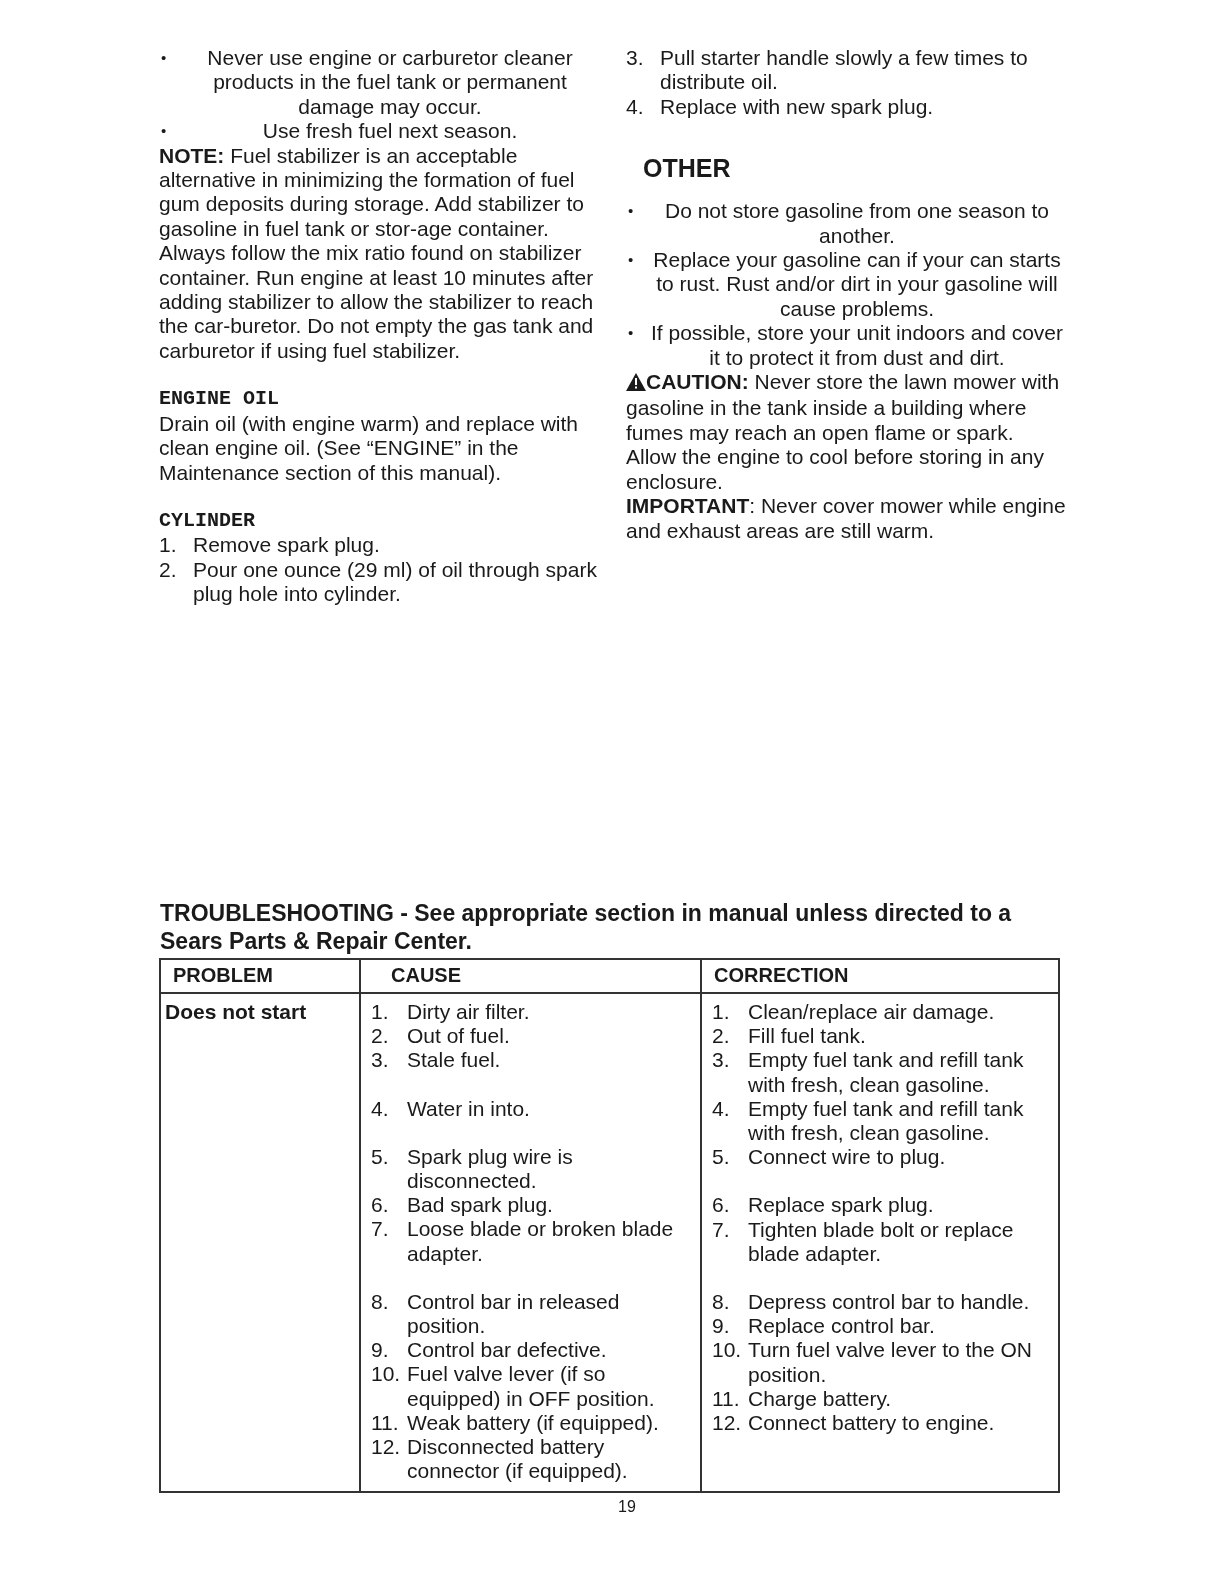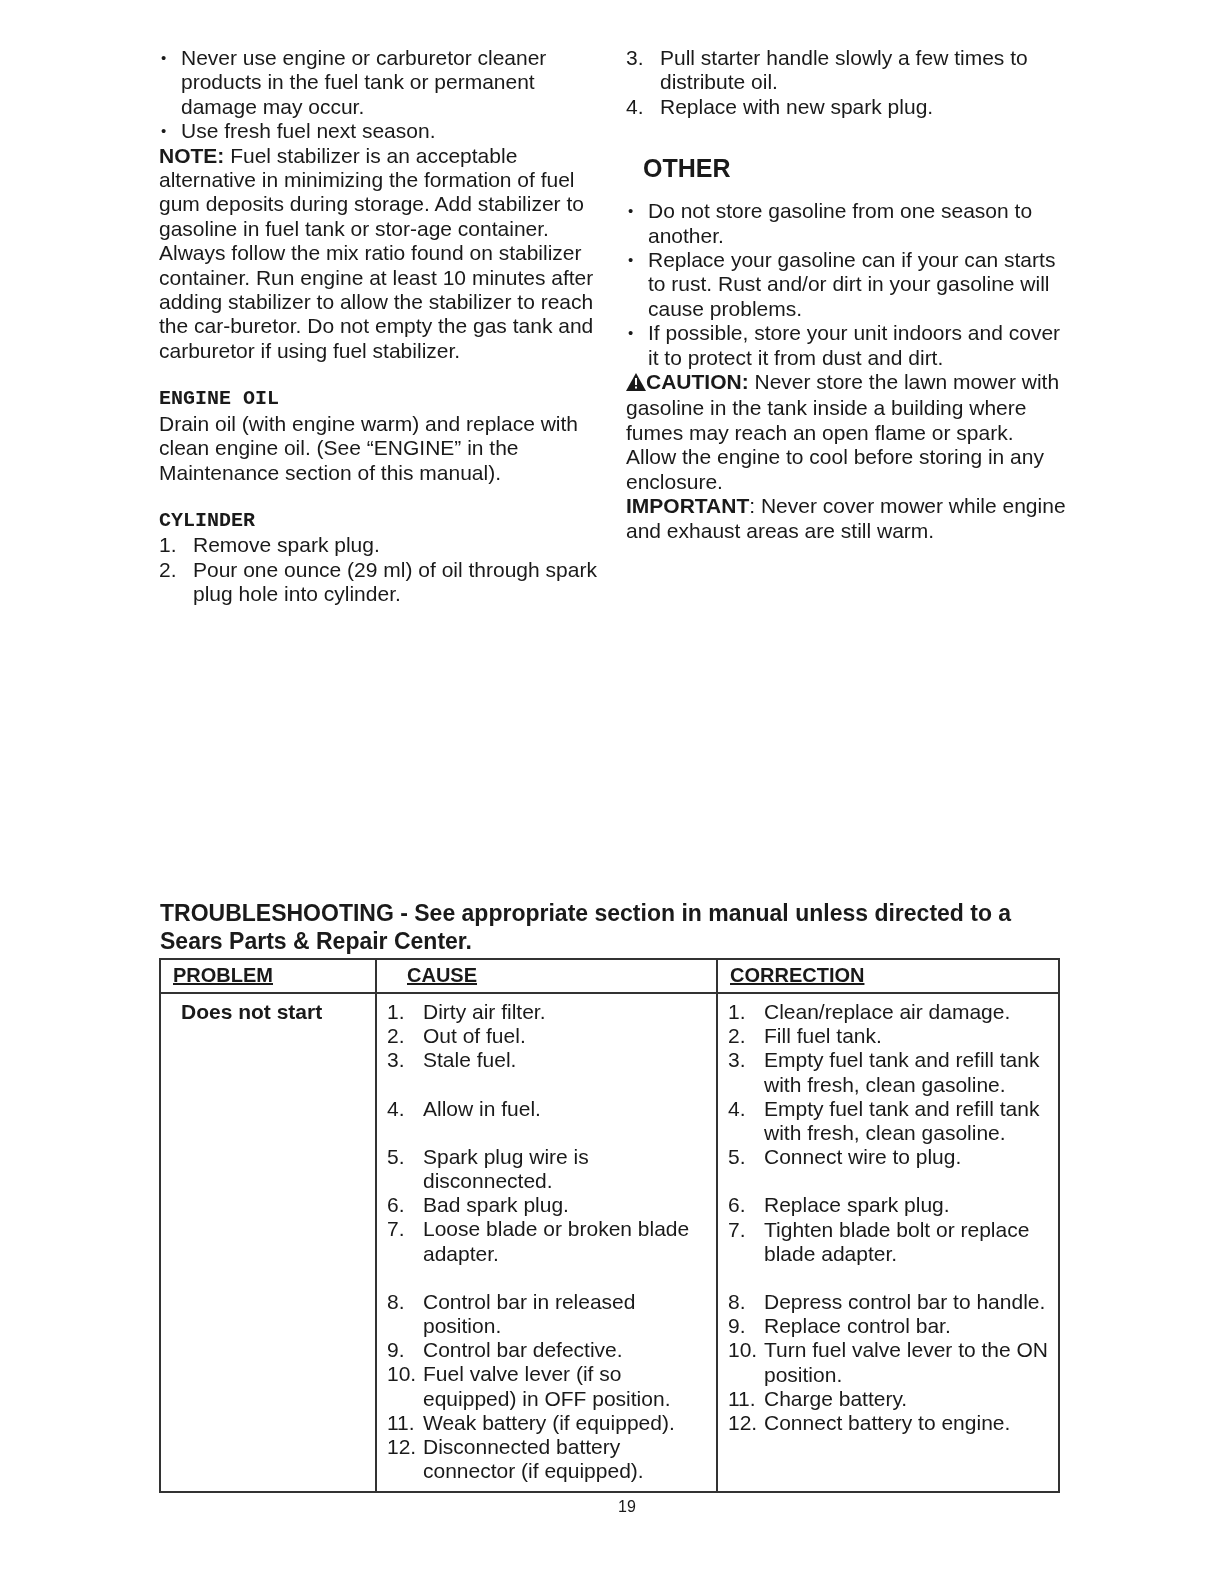--- a/index.html
+++ b/index.html
@@ -4,43 +4,43 @@
 <style>
   html, body { margin: 0; padding: 0; background: #ffffff; }
   body {
     width: 1224px; height: 1584px; position: relative; overflow: hidden;
     font-family: "Liberation Sans", sans-serif; color: #1a1a1a;
   }
   .col { position: absolute; font-size: 21px; line-height: 24.4px; }
   .col-left { left: 159px; top: 46px; width: 440px; }
   .col-right { left: 626px; top: 46px; width: 440px; }
   .p { margin: 0; }
-  .bullet { position: relative; padding-left: 22px; }
+  .bullet { position: relative; padding-left: 22px; text-align: center; }
   .bullet::before { content: "\2022"; position: absolute; left: 2px; top: 0; font-size: 15px; }
   .num { position: relative; padding-left: 34px; }
   .num .n { position: absolute; left: 0; top: 0; }
   .b { font-weight: bold; }
   .h-small { font-weight: bold; font-size: 20px; margin: 0; font-family: Liberation Mono, monospace; }
   .h-big { font-weight: bold; font-size: 25px; margin: 17px; line-height: 28px; }
   .gap { height: 24px; }
 
   .ts-title {
     position: absolute; left: 160px; top: 899px; width: 920px;
     font-weight: bold; font-size: 23px; line-height: 28px; margin: 0;
   }
   table.ts {
     position: absolute; left: 159px; top: 958px; width: 901px;
     border-collapse: collapse; font-size: 21px; line-height: 24.2px;
   }
   table.ts th, table.ts td {
     border: 2px solid #333; vertical-align: top; text-align: left;
   }
-  table.ts th { font-weight: bold; font-size: 20px; padding: 3px 12px 3px 12px; height: 26px; text-decoration: underline; }
+  table.ts th { font-weight: bold; font-size: 20px; padding: 3px 12px 3px 12px; height: 26px; }
   table.ts td { padding: 6px 4px 8px 10px; }
-  table.ts td.prob { padding-left: 20px; font-weight: bold; width: 190px; }
+  table.ts td.prob { padding-left: 4px; font-weight: bold; width: 190px; }
   table.ts td.cause { width: 325px; }
   .row-item { position: relative; padding-left: 36px; }
   .row-item .n { position: absolute; left: 0; top: 0; }
   .sp { height: 24px; }
   .page-num {
     position: absolute; left: 15px; width: 1224px; top: 1498px; text-align: center;
     font-size: 16px;
   }
   .warn-icon { display: inline-block; vertical-align: -2px; }
 </style>
@@ -87,21 +87,21 @@
     </tr>
   </thead>
   <tbody>
     <tr>
       <td class="prob">Does not start</td>
       <td class="cause">
         <div class="row-item"><span class="n">1.</span><span>Dirty air filter.</span></div>
         <div class="row-item"><span class="n">2.</span><span>Out of fuel.</span></div>
         <div class="row-item"><span class="n">3.</span><span>Stale fuel.</span></div>
         <div class="sp"></div>
-        <div class="row-item"><span class="n">4.</span><span>Allow in fuel.</span></div>
+        <div class="row-item"><span class="n">4.</span><span>Water in into.</span></div>
         <div class="sp"></div>
         <div class="row-item"><span class="n">5.</span><span>Spark plug wire is disconnected.</span></div>
         <div class="row-item"><span class="n">6.</span><span>Bad spark plug.</span></div>
         <div class="row-item"><span class="n">7.</span><span>Loose blade or broken blade adapter.</span></div>
         <div class="sp"></div>
         <div class="row-item"><span class="n">8.</span><span>Control bar in released position.</span></div>
         <div class="row-item"><span class="n">9.</span><span>Control bar defective.</span></div>
         <div class="row-item"><span class="n">10.</span><span>Fuel valve lever (if so equipped) in OFF position.</span></div>
         <div class="row-item"><span class="n">11.</span><span>Weak battery (if equipped).</span></div>
         <div class="row-item"><span class="n">12.</span><span>Disconnected battery connector (if equipped).</span></div>

